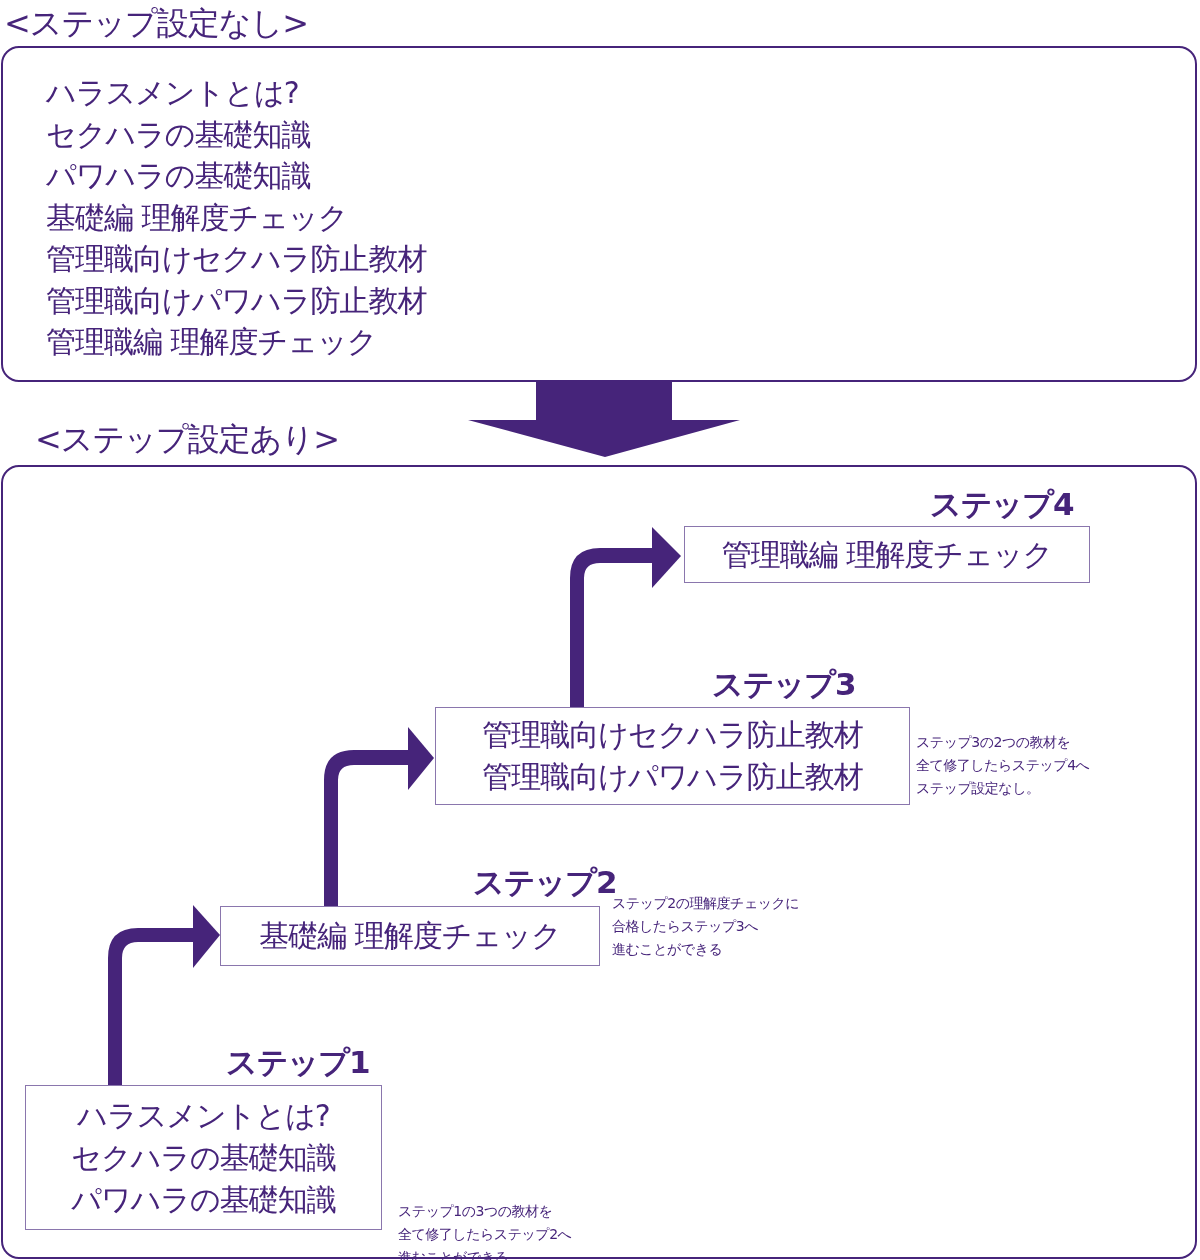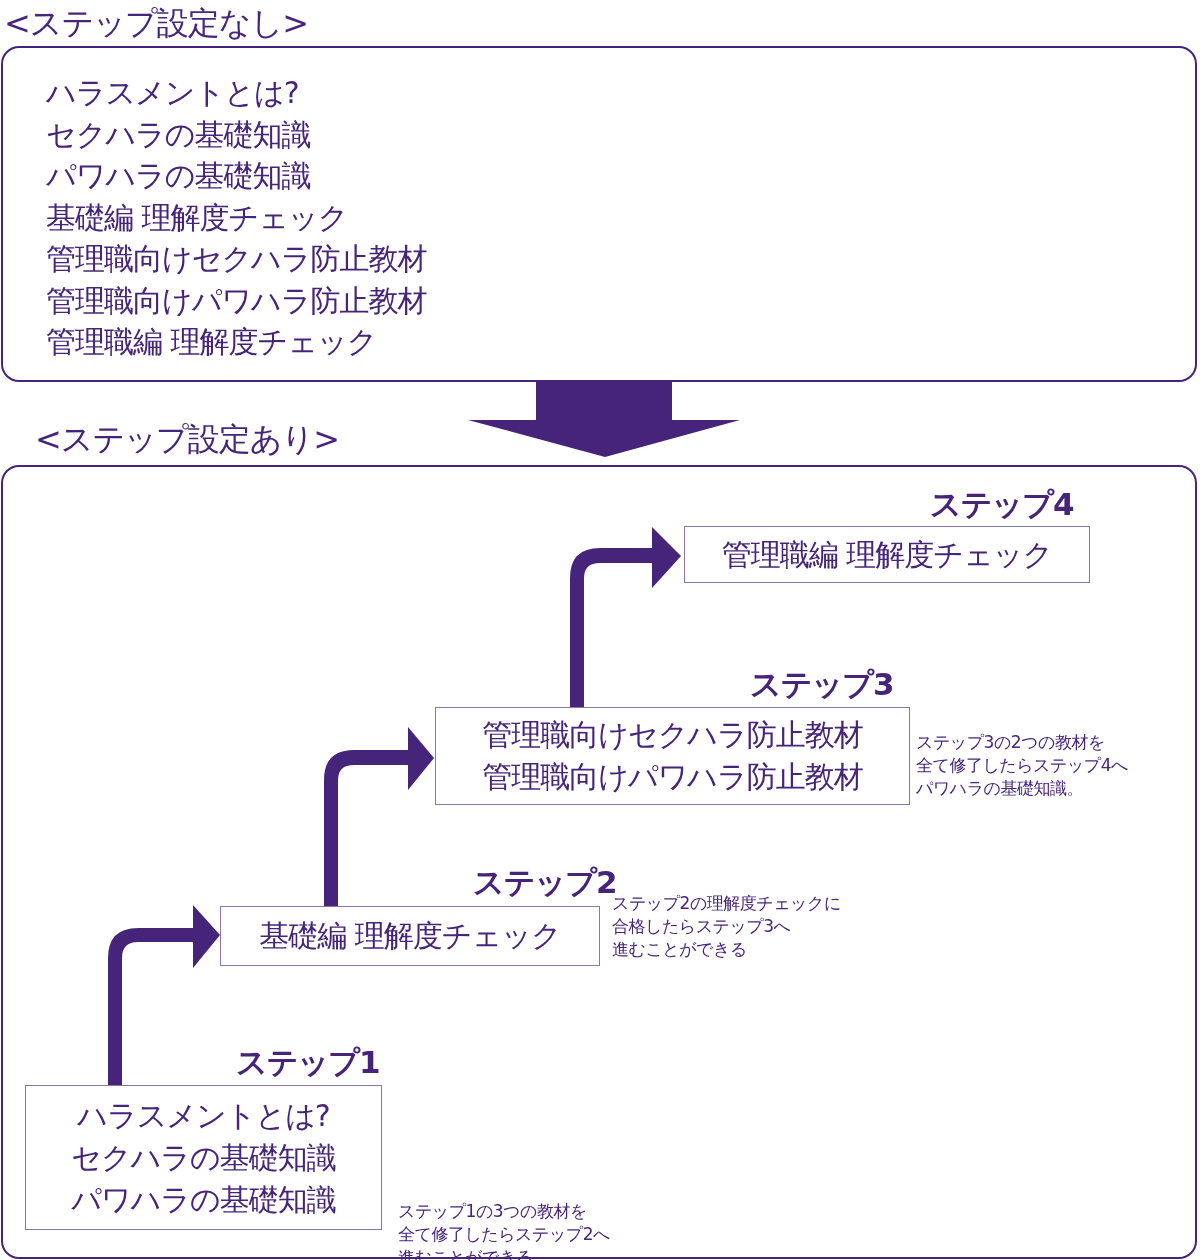--- a/index.html
+++ b/index.html
@@ -6,21 +6,21 @@
   body { width:1200px; height:1260px; position:relative; overflow:hidden;
          font-family:"DejaVu Sans", "Liberation Sans", sans-serif; color:#46247a; }
   .heading { position:absolute; font-size:32px; letter-spacing:-1px; white-space:nowrap; }
   .panel { position:absolute; border:2px solid #46247a; border-radius:18px; box-sizing:border-box; background:#fff; }
   .top-list { position:absolute; left:46px; top:72px; font-size:30px; line-height:41.5px; letter-spacing:-1px; }
   .top-list div { white-space:nowrap; }
   .step-box { position:absolute; border:1.5px solid #8a76ad; box-sizing:border-box; background:#fff;
               display:flex; flex-direction:column; align-items:center; justify-content:center;
               font-size:30px; letter-spacing:-1px; line-height:42px; white-space:nowrap; }
   .step-label { position:absolute; font-size:31px; font-weight:bold; letter-spacing:-1px; white-space:nowrap; text-align:center; }
-  .note { position:absolute; font-size:17px; line-height:23px; letter-spacing:-0.5px; white-space:nowrap; }
+  .note { position:absolute; font-size:14px; line-height:23px; letter-spacing:-0.5px; white-space:nowrap; }
   svg.arrows { position:absolute; left:0; top:0; }
 </style>
 </head>
 <body>
 
 <div class="heading" style="left:4px; top:2px;">&lt;ステップ設定なし&gt;</div>
 <div class="panel" style="left:1px; top:46px; width:1196px; height:336px;">
 </div>
 <div class="top-list">
   <div>ハラスメントとは?</div>
@@ -53,42 +53,42 @@
     <path d="M570,707 L570,578 Q570,548 600,548 L654,548 L654,563 L600,563 Q584,563 584,578 L584,707 Z"></path>
     <polygon points="652,527 681,556 652,588"></polygon>
   </g>
 </svg>
 
 <div class="step-label" style="left:930px; top:484px;">ステップ4</div>
 <div class="step-box" style="left:684px; top:526px; width:406px; height:57px;">
   <div>管理職編 理解度チェック</div>
 </div>
 
-<div class="step-label" style="left:750px; top:664px;">ステップ3</div>
+<div class="step-label" style="left:712px; top:664px;">ステップ3</div>
 <div class="step-box" style="left:435px; top:707px; width:475px; height:98px;">
   <div>管理職向けセクハラ防止教材</div>
   <div>管理職向けパワハラ防止教材</div>
 </div>
 <div class="note" style="left:916px; top:731px;">
   <div>ステップ3の2つの教材を</div>
   <div>全て修了したらステップ4へ</div>
-  <div>パワハラの基礎知識。</div>
+  <div>ステップ設定なし。</div>
 </div>
 
 <div class="step-label" style="left:438px; top:862px;margin-left:35px;">ステップ2</div>
 <div class="step-box" style="left:220px; top:906px; width:380px; height:60px;">
   <div>基礎編 理解度チェック</div>
 </div>
 <div class="note" style="left:612px; top:892px;">
   <div>ステップ2の理解度チェックに</div>
   <div>合格したらステップ3へ</div>
   <div>進むことができる</div>
 </div>
 
-<div class="step-label" style="left:236px; top:1042px;">ステップ1</div>
+<div class="step-label" style="left:226px; top:1042px;">ステップ1</div>
 <div class="step-box" style="left:25px; top:1085px; width:357px; height:145px;">
   <div>ハラスメントとは?</div>
   <div>セクハラの基礎知識</div>
   <div>パワハラの基礎知識</div>
 </div>
 <div class="note" style="left:398px; top:1153px;margin-top:47px;">
   <div>ステップ1の3つの教材を</div>
   <div>全て修了したらステップ2へ</div>
   <div>進むことができる</div>
 </div>

